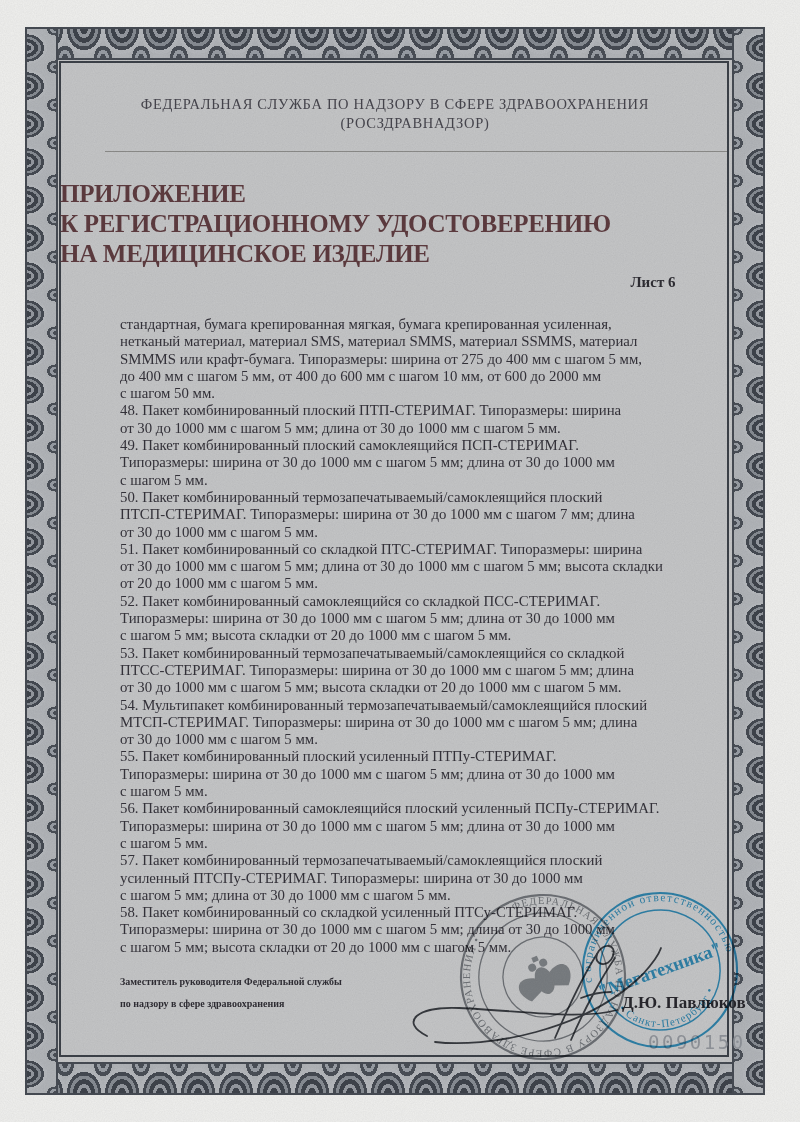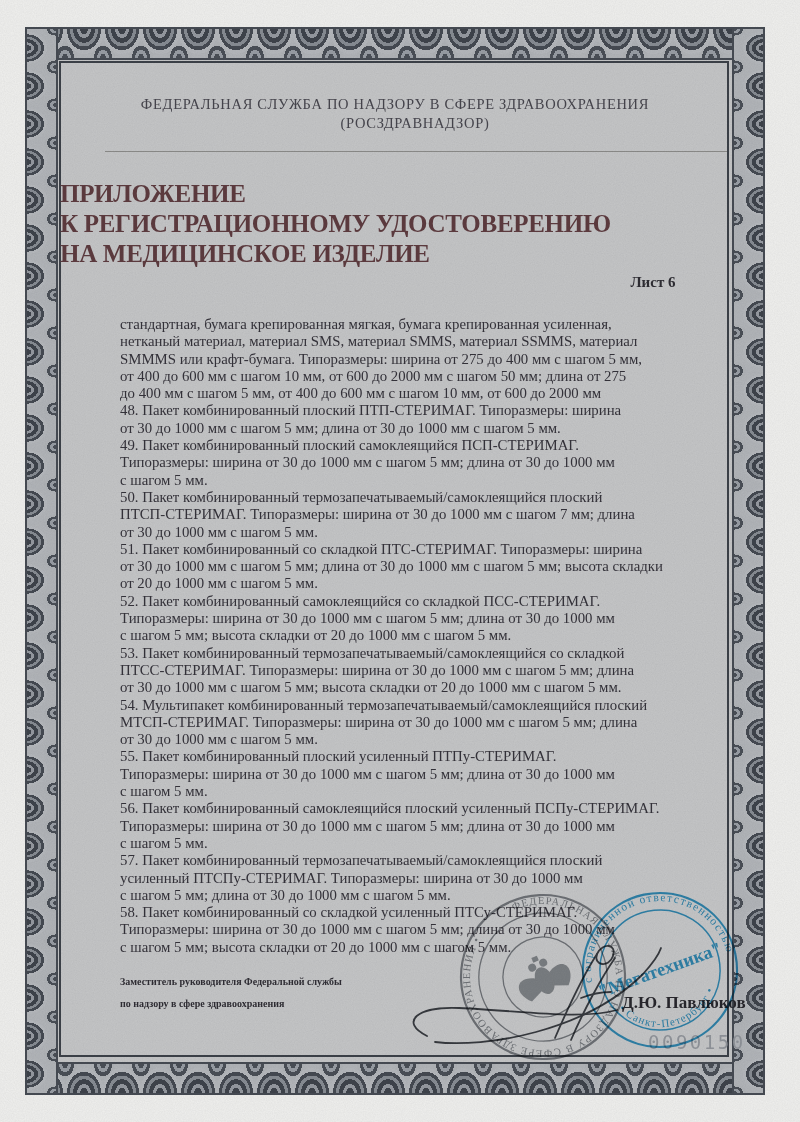--- a/index.html
+++ b/index.html
@@ -83,22 +83,22 @@
   <div class="title title1">ПРИЛОЖЕНИЕ</div>
   <div class="title title2">К РЕГИСТРАЦИОННОМУ УДОСТОВЕРЕНИЮ</div>
   <div class="title title3">НА МЕДИЦИНСКОЕ ИЗДЕЛИЕ</div>
 
   <div class="sheet">Лист 6</div>
 
   <div class="body-lines">
       <div class="bodyline">стандартная, бумага крепированная мягкая, бумага крепированная усиленная,</div>
       <div class="bodyline">нетканый материал, материал SMS, материал SMMS, материал SSMMS, материал</div>
       <div class="bodyline">SMMMS или крафт-бумага. Типоразмеры: ширина от 275 до 400 мм с шагом 5 мм,</div>
-      <div class="bodyline">от 400 до 600 мм с шагом 10 мм, от 600 до 2000 мм с шагом 50 мм; длина от 275</div>
       <div class="bodyline">до 400 мм с шагом 5 мм, от 400 до 600 мм с шагом 10 мм, от 600 до 2000 мм</div>
+      <div class="bodyline">с шагом 50 мм.</div>
       <div class="bodyline">48. Пакет комбинированный плоский ПТП-СТЕРИМАГ. Типоразмеры: ширина</div>
       <div class="bodyline">от 30 до 1000 мм с шагом 5 мм; длина от 30 до 1000 мм с шагом 5 мм.</div>
       <div class="bodyline">49. Пакет комбинированный плоский самоклеящийся ПСП-СТЕРИМАГ.</div>
       <div class="bodyline">Типоразмеры: ширина от 30 до 1000 мм с шагом 5 мм; длина от 30 до 1000 мм</div>
       <div class="bodyline">с шагом 5 мм.</div>
       <div class="bodyline">50. Пакет комбинированный термозапечатываемый/самоклеящийся плоский</div>
       <div class="bodyline">ПТСП-СТЕРИМАГ. Типоразмеры: ширина от 30 до 1000 мм с шагом 7 мм; длина</div>
       <div class="bodyline">от 30 до 1000 мм с шагом 5 мм.</div>
       <div class="bodyline">51. Пакет комбинированный со складкой ПТС-СТЕРИМАГ. Типоразмеры: ширина</div>
       <div class="bodyline">от 30 до 1000 мм с шагом 5 мм; длина от 30 до 1000 мм с шагом 5 мм; высота складки</div>

